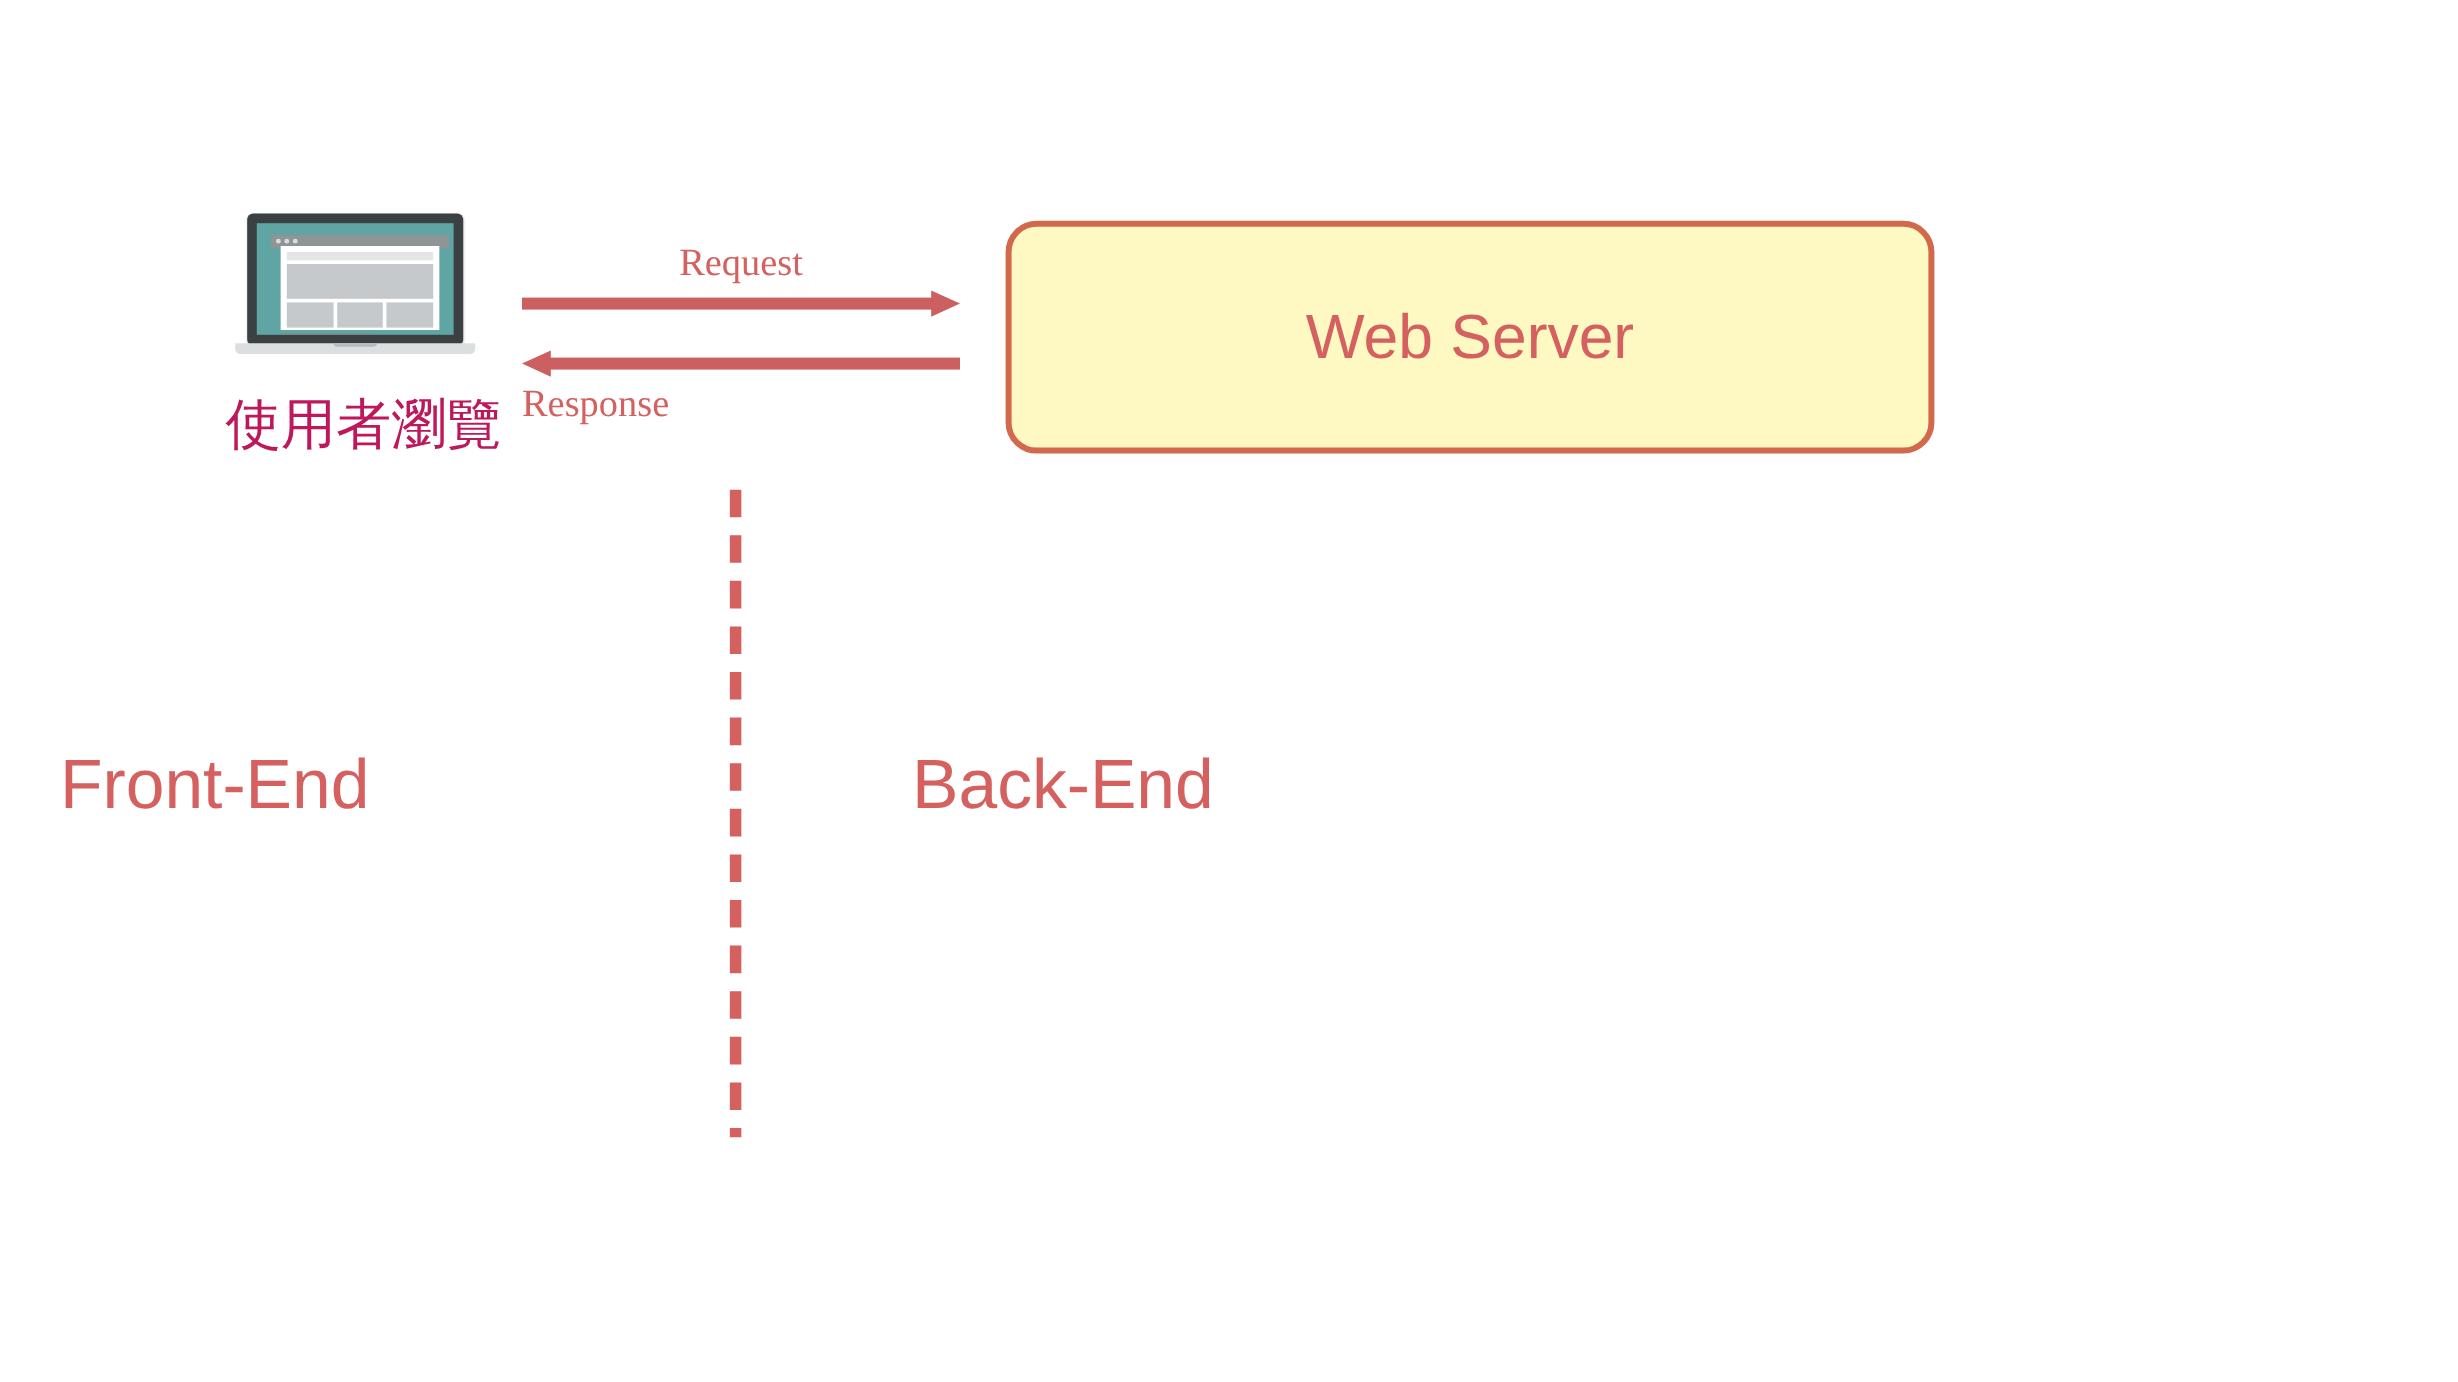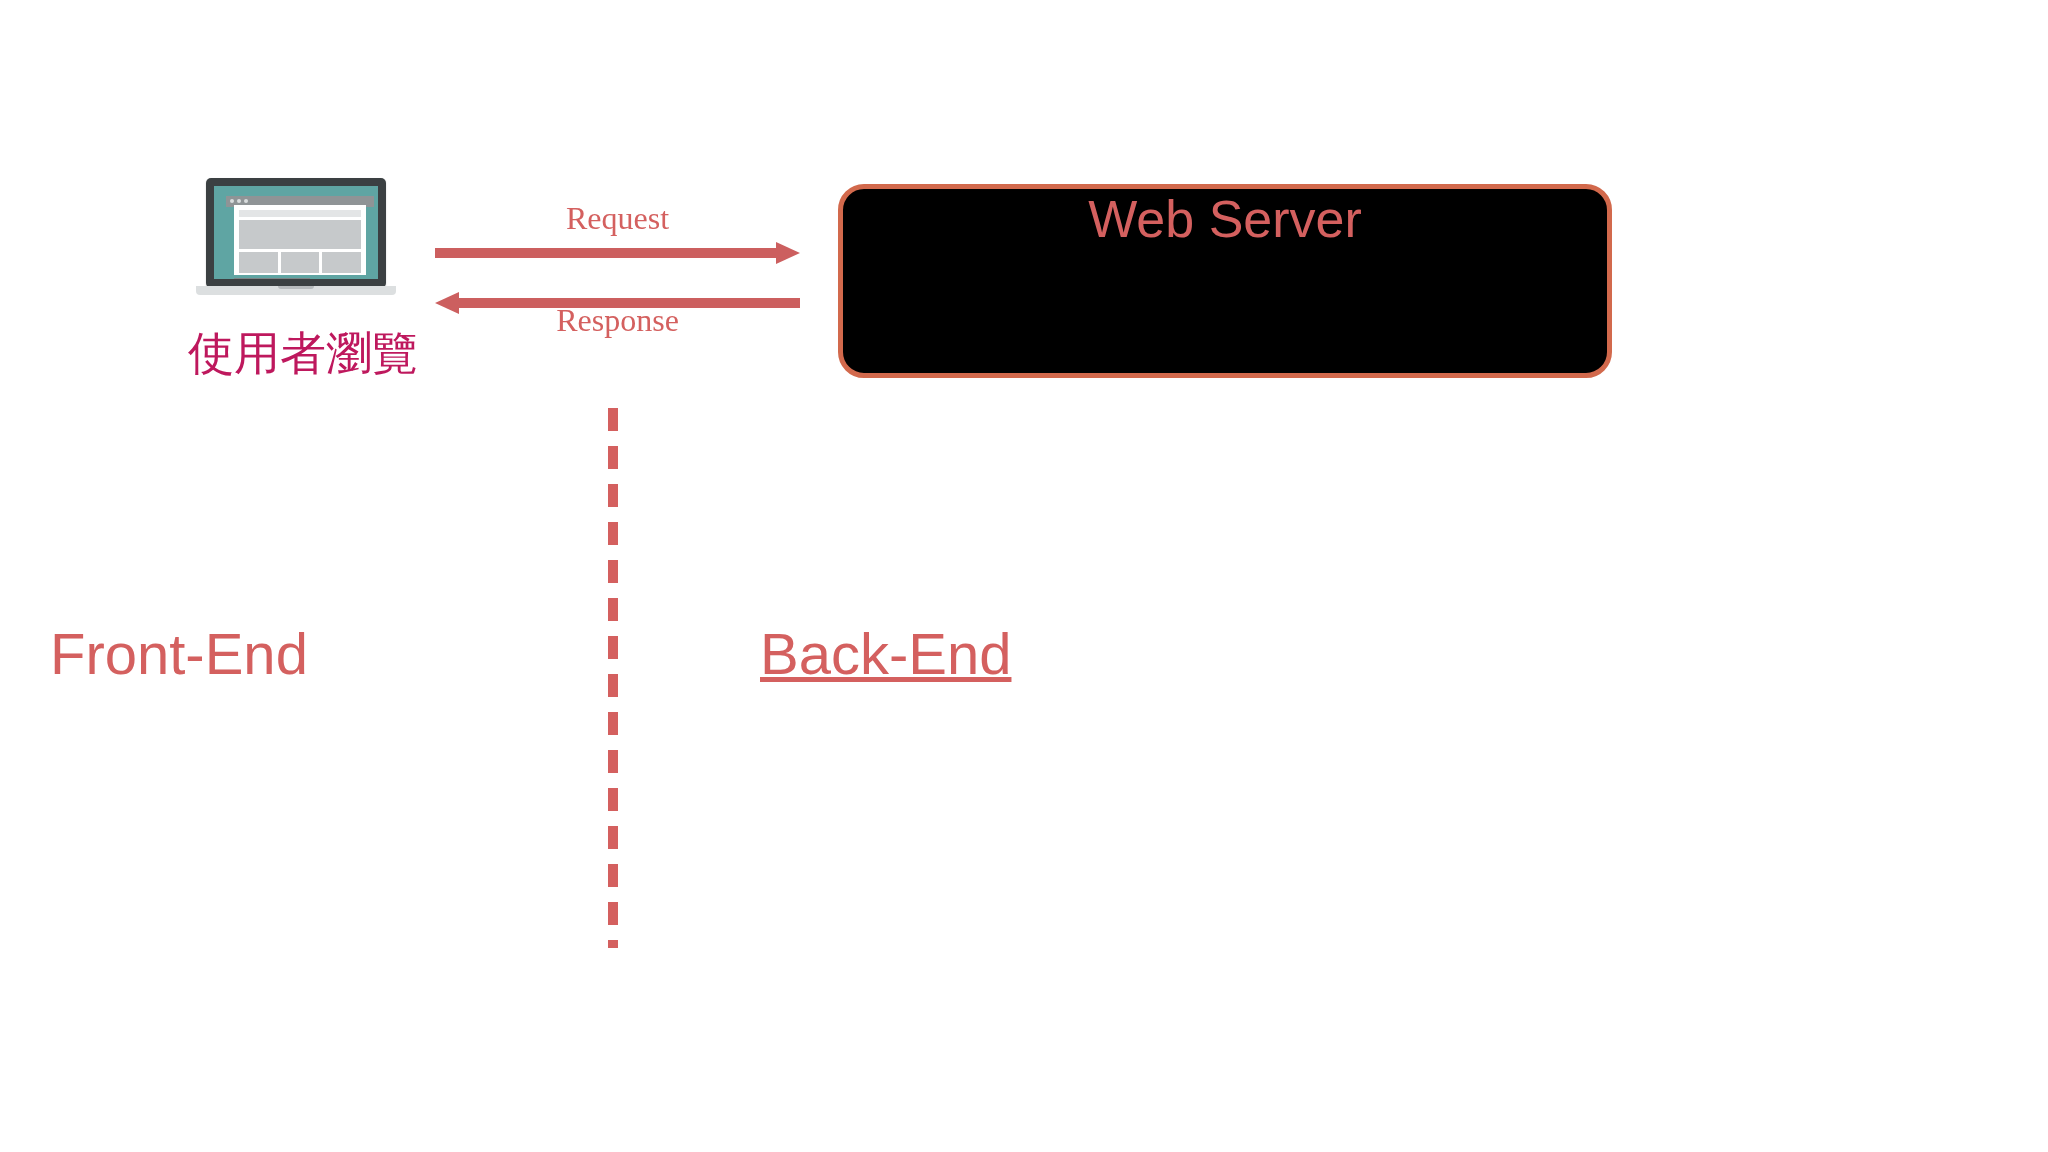--- a/index.html
+++ b/index.html
@@ -160,23 +160,23 @@
     font-family: Liberation Serif, serif;
   }
   .label-request {
     left: 435px;
     top: 200px;
     width: 365px;
     text-align: center;
   }
   .label-response {
     left: 435px;
-    top: 302px;
+    top: 318px;
     width: 365px;
-    text-align: center;
+    text-align: left;
   }
   .arrow {
     position: absolute;
     height: 10px;
   }
   .arrow .shaft {
     position: absolute;
     top: 0;
     height: 10px;
     background: #cc5f5f;
@@ -211,25 +211,25 @@
   }
 
   
   .server-box {
     position: absolute;
     left: 838px;
     top: 184px;
     width: 774px;
     height: 194px;
     box-sizing: border-box;
-    background: #000000;
+    background: #fef9c3;
     border: 5px solid #d2694c;
     border-radius: 26px;
     display: flex;
-    align-items: flex-start;
+    align-items: center;
     justify-content: center;
   }
   .server-box-label {
     font-size: 52px;
     color: #d4605f;
     white-space: nowrap;
   }
 
   
   .divider {
@@ -250,21 +250,20 @@
   }
   .label-frontend {
     left: 50px;
     top: 620px;
     width: 560px;
   }
   .label-backend {
     left: 760px;
     top: 620px;
     width: 960px;
-    text-decoration: underline;
   }
 </style>
 </head>
 <body>
 
 <div class="stage">
 
   <div class="laptop">
     <div class="laptop-lid">
       <div class="laptop-screen">

